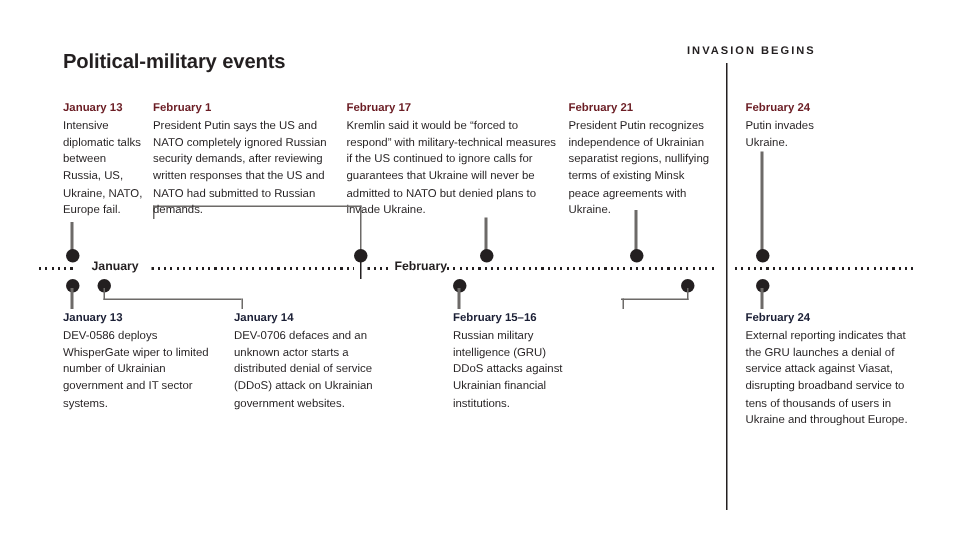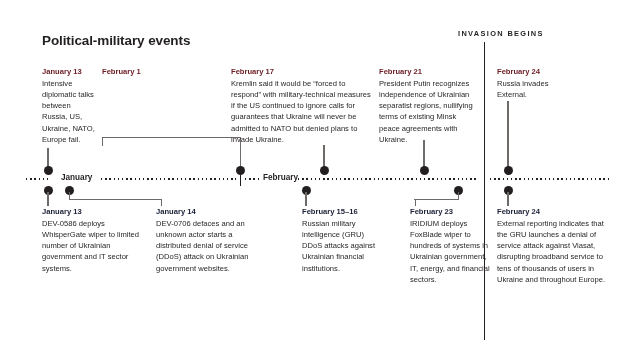--- a/index.html
+++ b/index.html
@@ -182,35 +182,36 @@
   <div class="stem" style="left:508px; top:101px; height:69px;"></div>
   <div class="dot" style="left:508px; top:166px;"></div>
 
   <div class="event" style="left:42px; top:66px; width:56px;">
     <div class="event-date top">January 13</div>
     <div class="event-body">Intensive diplomatic talks between Russia, US, Ukraine, NATO, Europe fail.</div>
   </div>
 
   <div class="event" style="left:102px; top:66px; width:122px;">
     <div class="event-date top">February 1</div>
+    <div class="event-body">President Putin says the US and NATO completely ignored Russian security demands, after reviewing written responses that the US and NATO had submitted to Russian demands.</div>
   </div>
 
   <div class="event" style="left:231px; top:66px; width:140px;">
     <div class="event-date top">February 17</div>
     <div class="event-body">Kremlin said it would be “forced to respond” with military-technical measures if the US continued to ignore calls for guarantees that Ukraine will never be admitted to NATO but denied plans to invade Ukraine.</div>
   </div>
 
   <div class="event" style="left:379px; top:66px; width:97px;">
     <div class="event-date top">February 21</div>
     <div class="event-body">President Putin recognizes independence of Ukrainian separatist regions, nullifying terms of existing Minsk peace agreements with Ukraine.</div>
   </div>
 
   <div class="event" style="left:497px; top:66px; width:70px;">
     <div class="event-date top">February 24</div>
-    <div class="event-body">Russia invades External.</div>
+    <div class="event-body">Putin invades Ukraine.</div>
   </div>
 
   <div class="dot" style="left:48px; top:186px;"></div>
   <div class="stem" style="left:48px; top:192px; height:14px;"></div>
 
   <div class="dot" style="left:69px; top:186px;"></div>
   <div class="elbow-v" style="left:69px; top:192px; height:8px;"></div>
   <div class="elbow-h" style="left:69px; top:199px; width:92px;"></div>
   <div class="elbow-v" style="left:161px; top:199px; height:7px;"></div>
 
@@ -233,23 +234,19 @@
   <div class="event" style="left:156px; top:206px; width:100px;">
     <div class="event-date bottom">January 14</div>
     <div class="event-body">DEV-0706 defaces and an unknown actor starts a distributed denial of service (DDoS) attack on Ukrainian government websites.</div>
   </div>
 
   <div class="event" style="left:302px; top:206px; width:74px;">
     <div class="event-date bottom">February 15–16</div>
     <div class="event-body">Russian military intelligence (GRU) DDoS attacks against Ukrainian financial institutions.</div>
   </div>
 
-  <div class="event" style="left:410px; top:206px; width:86px;">
-    <div class="event-date bottom">February 23</div>
-    <div class="event-body">IRIDIUM deploys FoxBlade wiper to hundreds of systems in Ukrainian government, IT, energy, and financial sectors.</div>
-  </div>
 
   <div class="event" style="left:497px; top:206px; width:110px;">
     <div class="event-date bottom">February 24</div>
     <div class="event-body">External reporting indicates that the GRU launches a denial of service attack against Viasat, disrupting broadband service to tens of thousands of users in Ukraine and throughout Europe.</div>
   </div>
 
 </div>
 
 </body></html>

